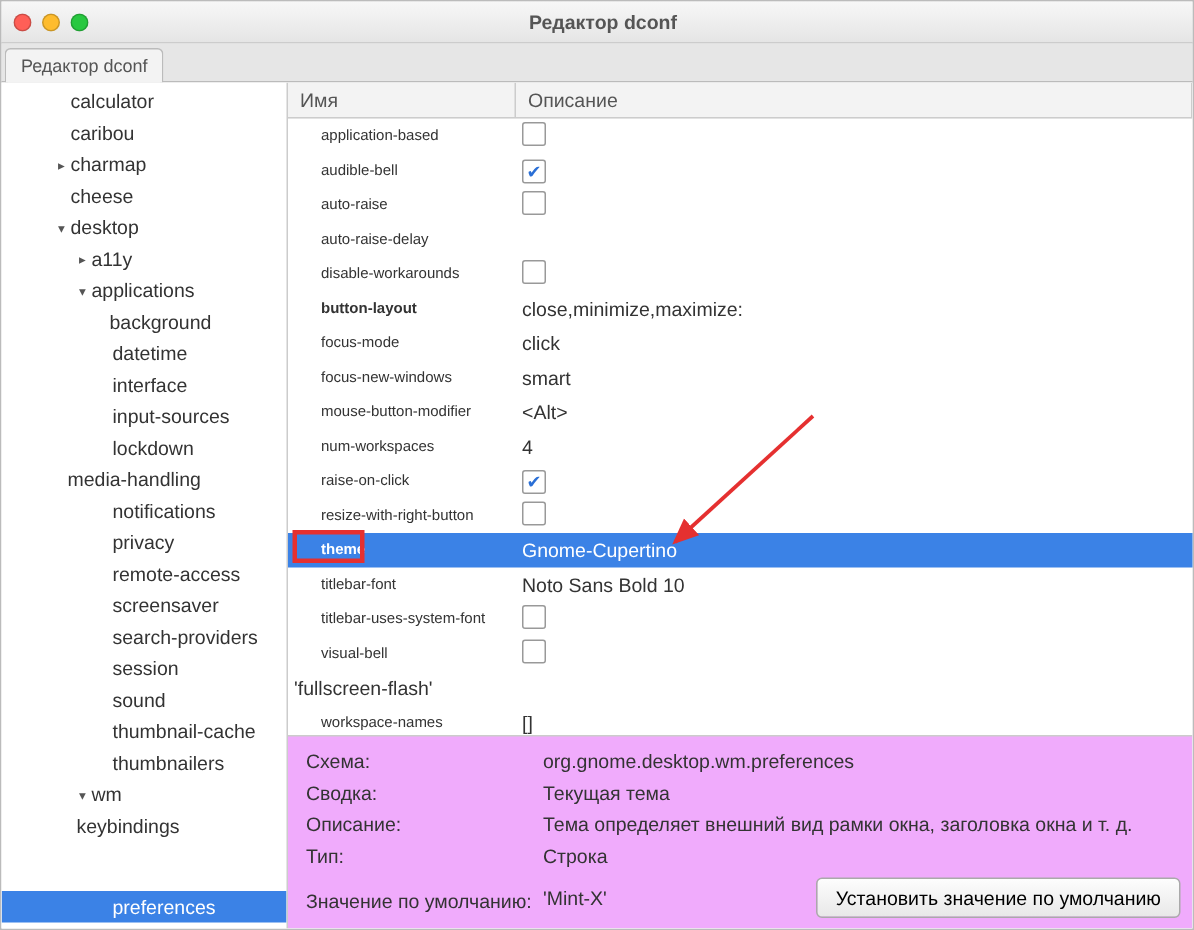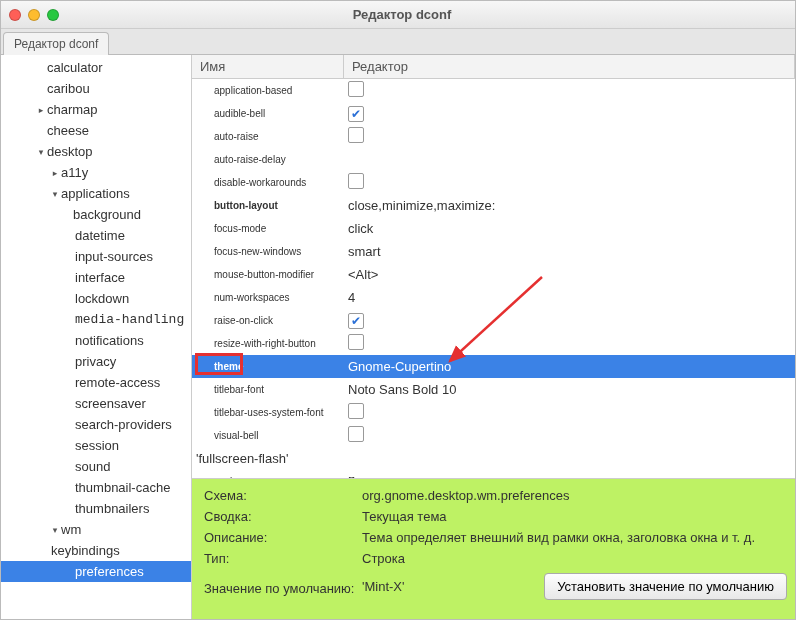--- a/index.html
+++ b/index.html
@@ -28,21 +28,21 @@
 .row { display: flex; align-items: center; height: 23px; border-bottom: 0; }
 .row .rname { width: 152px; padding-left: 22px; font-size: 10px; color: #333; white-space: nowrap; overflow: hidden; }
 .row .rval { flex: 1; padding-left: 4px; font-size: 13px; color: #333; }
 .row.sel { background: #3b82e6; color: #fff; }
 .row.sel .rname, .row.sel .rval { color: #fff; }
 .row.bold .rname { font-weight: bold; }
 .chk { width: 16px; height: 16px; border: 1px solid #999; background: #fff; display: inline-flex; align-items: center; justify-content: center; border-radius: 2px; }
 .chk.on::after { content: "✔"; color: #2a6fd6; font-size: 12px; line-height: 1; }
 .hl-box { position: absolute; border: 3px solid #e53030; pointer-events: none; }
 .arrow { position: absolute; pointer-events: none; }
-.details { border-top: 1px solid #ccc; background: #bef264; padding: 6px 8px 16px; }
+.details { border-top: 1px solid #ccc; background: #f0abfc; padding: 6px 8px 4px; }
 .drow { display: flex; padding: 3px 0; font-size: 13px; color: #333; }
 .dlabel { width: 162px; padding-left: 4px; }
 .dval { flex: 1; }
 .btn { background: linear-gradient(#fdfdfd,#e8e8e8); border: 1px solid #aaa; border-radius: 4px; padding: 5px 12px; font-size: 13px; cursor: pointer; }
 .last-row { display: flex; align-items: center; padding-top: 4px; }
 .last-row .dlabel { padding-top: 4px; }
 .sidebar::-webkit-scrollbar, .list::-webkit-scrollbar { width: 12px; }
 .sidebar::-webkit-scrollbar-thumb, .list::-webkit-scrollbar-thumb { background: #c4c4c4; border-radius: 6px; border: 2px solid #eee; }
 .sidebar::-webkit-scrollbar-track, .list::-webkit-scrollbar-track { background: #eee; }
 </style>
@@ -94,31 +94,31 @@
         <div class="tree-item" style="padding-left: 60px;">
           <span class="exp"></span>
           <span>background</span>
         </div>
         <div class="tree-item" style="padding-left: 62px;">
           <span class="exp"></span>
           <span>datetime</span>
         </div>
         <div class="tree-item" style="padding-left: 62px;">
           <span class="exp"></span>
+          <span>interface</span>
+        </div>
+        <div class="tree-item" style="padding-left: 62px;">
+          <span class="exp"></span>
           <span>input-sources</span>
         </div>
         <div class="tree-item" style="padding-left: 62px;">
           <span class="exp"></span>
-          <span>interface</span>
-        </div>
-        <div class="tree-item" style="padding-left: 62px;">
-          <span class="exp"></span>
           <span>lockdown</span>
         </div>
-        <div class="tree-item" style="padding-left: 62px; font-family: Liberation Mono, monospace;">
+        <div class="tree-item" style="padding-left: 32px;">
           <span class="exp"></span>
           <span>media-handling</span>
         </div>
         <div class="tree-item" style="padding-left: 62px;">
           <span class="exp"></span>
           <span>notifications</span>
         </div>
         <div class="tree-item" style="padding-left: 62px;">
           <span class="exp"></span>
           <span>privacy</span>
@@ -152,29 +152,29 @@
           <span>thumbnailers</span>
         </div>
         <div class="tree-item" style="padding-left: 48px;">
           <span class="exp">▾</span>
           <span>wm</span>
         </div>
         <div class="tree-item" style="padding-left: 38px;">
           <span class="exp"></span>
           <span>keybindings</span>
         </div>
-        <div class="tree-item sel" style="padding-left: 62px;">
+        <div class="tree-item sel" style="padding-left: 62px; margin-top: 33px;">
           <span class="exp"></span>
           <span>preferences</span>
         </div>
       </div>
     <div class="main">
       <div class="cols">
         <div class="col name">Имя</div>
-        <div class="col val">Редактор</div>
+        <div class="col val">Описание</div>
       </div>
       <div class="list" id="list">
         <div class="row">
             <div class="rname">application-based</div>
             <div class="rval"><span class="chk"></span></div>
           </div>
           <div class="row">
             <div class="rname">audible-bell</div>
             <div class="rval"><span class="chk on"></span></div>
           </div>

